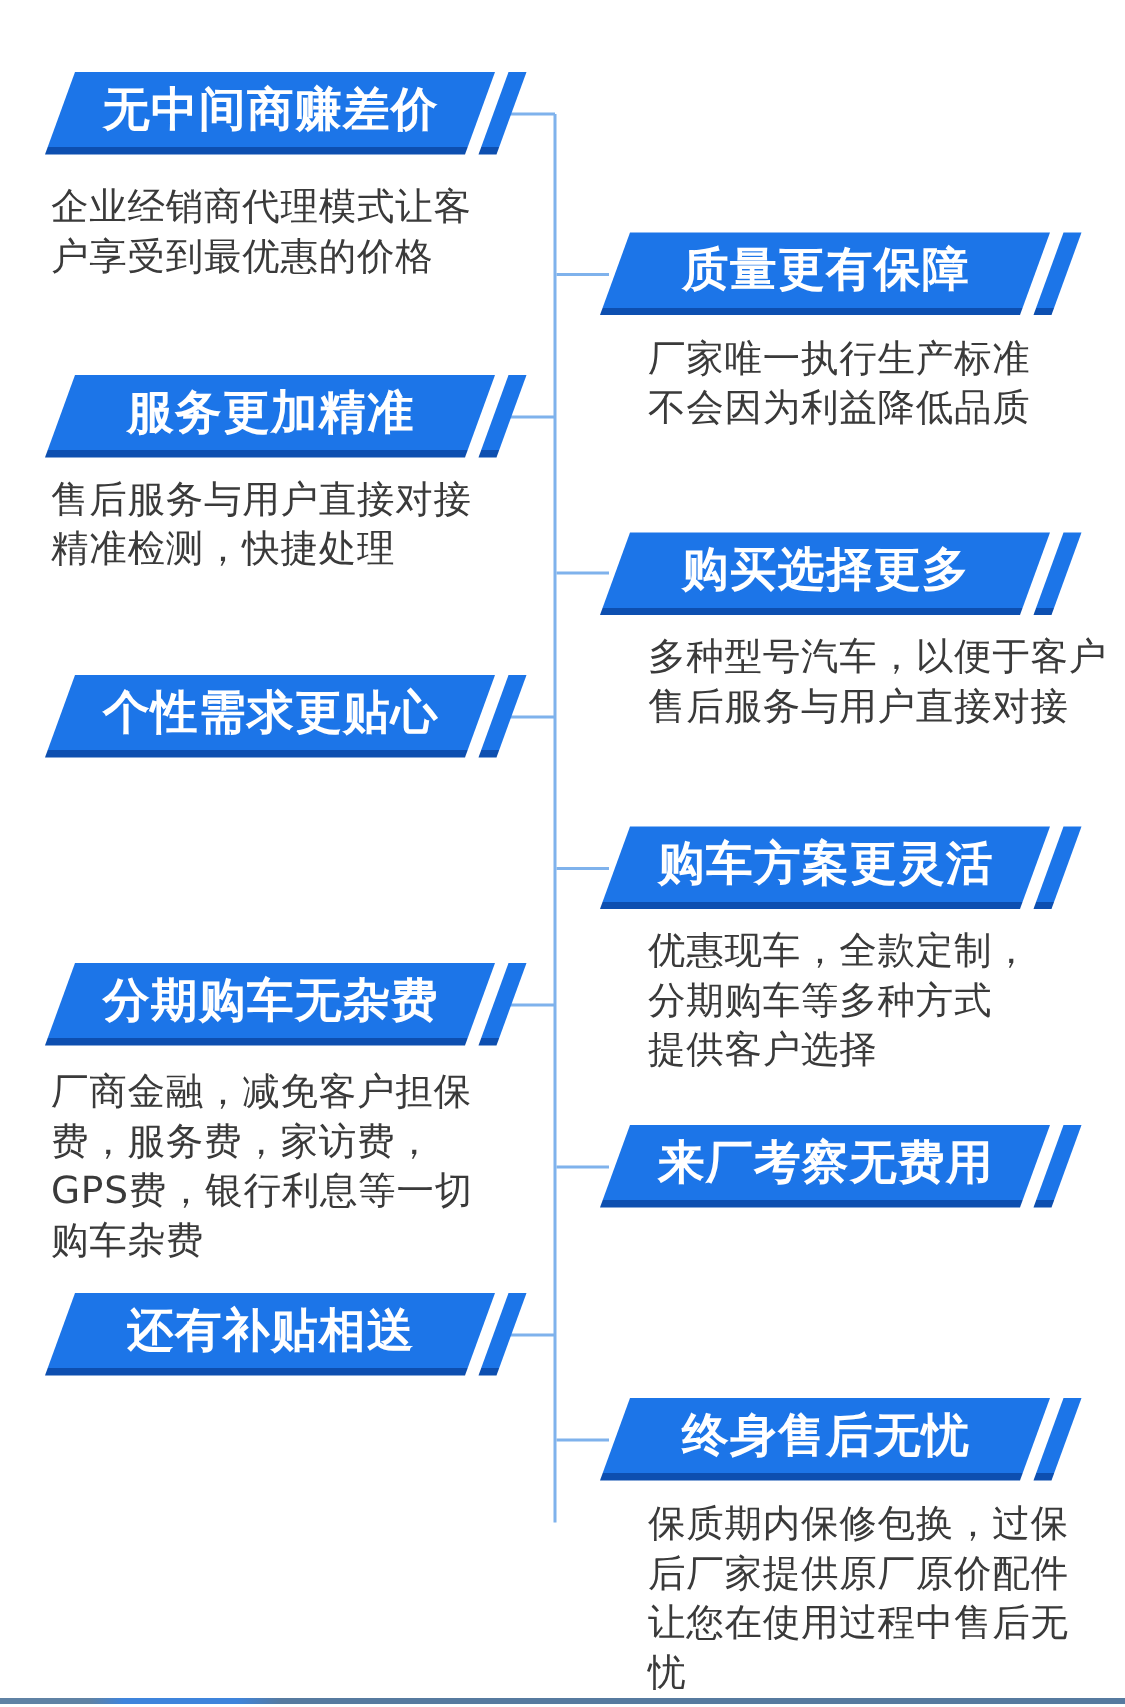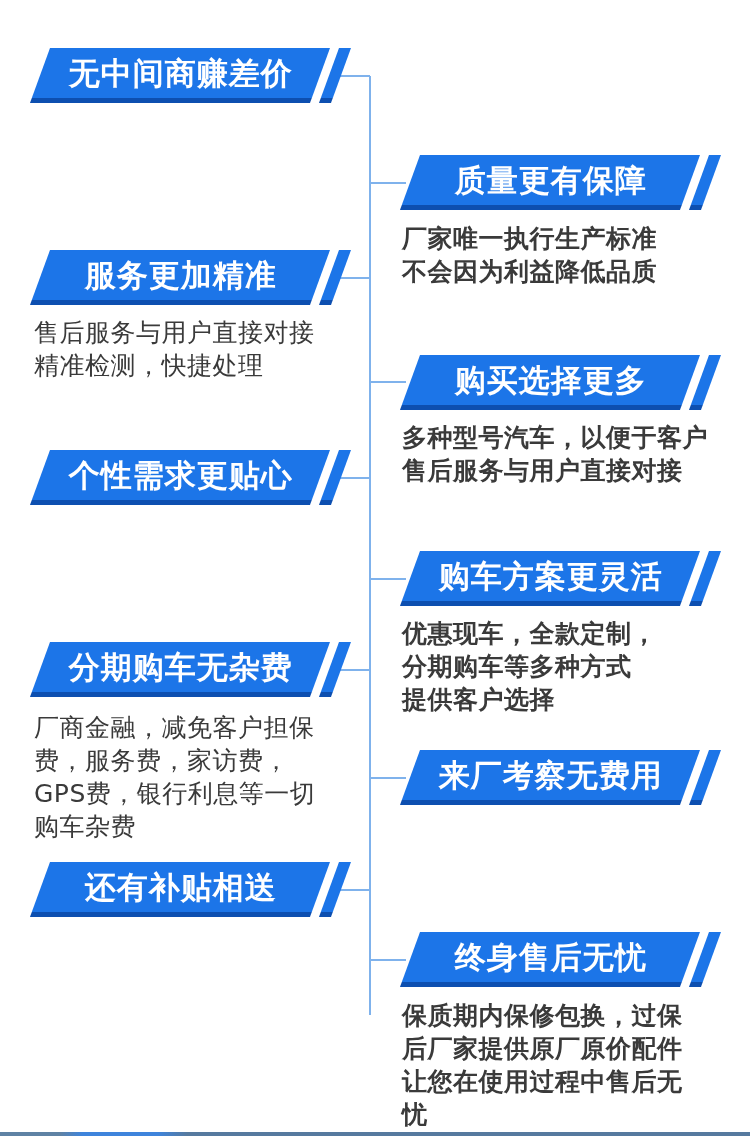--- a/index.html
+++ b/index.html
@@ -55,21 +55,21 @@
   
   .body-text {
     position: absolute;
     font-size: 25px;
     line-height: 33px;
     color: #3a3a3a;
     white-space: pre-line;
     letter-spacing: 0.5px;
   }
   .body-text.lcol { left: 34px; }
-  .body-text.rcol { left: 402px; font-weight: bold; }
+  .body-text.rcol { left: 432px; }
   
   .bottom-bar {
     position: absolute;
     left: 0; bottom: 2px;
     width: 750px; height: 4px;
     background: linear-gradient(90deg,
       #5f82a4 0%, #5f82a4 8%,
       #3e84dc 11%, #3e84dc 21%,
       #567a9f 25%, #567a9f 100%);
   }
@@ -88,20 +88,22 @@
   <div class="conn l" style="top:477px"></div>
   <div class="conn r" style="top:578px"></div>
   <div class="conn l" style="top:669px"></div>
   <div class="conn r" style="top:777px"></div>
   <div class="conn l" style="top:889px"></div>
   <div class="conn r" style="top:959px"></div>
 
   <div class="hdr left-hdr" style="top:48px">
     <span class="hdr-label">无中间商赚差价</span>
   </div>
+  <div class="body-text lcol" style="top:121px">企业经销商代理模式让客
+户享受到最优惠的价格</div>
 
   <div class="hdr left-hdr" style="top:250px">
     <span class="hdr-label">服务更加精准</span>
   </div>
   <div class="body-text lcol" style="top:316px">售后服务与用户直接对接
 精准检测，快捷处理</div>
 
   <div class="hdr left-hdr" style="top:450px">
     <span class="hdr-label">个性需求更贴心</span>
   </div>

